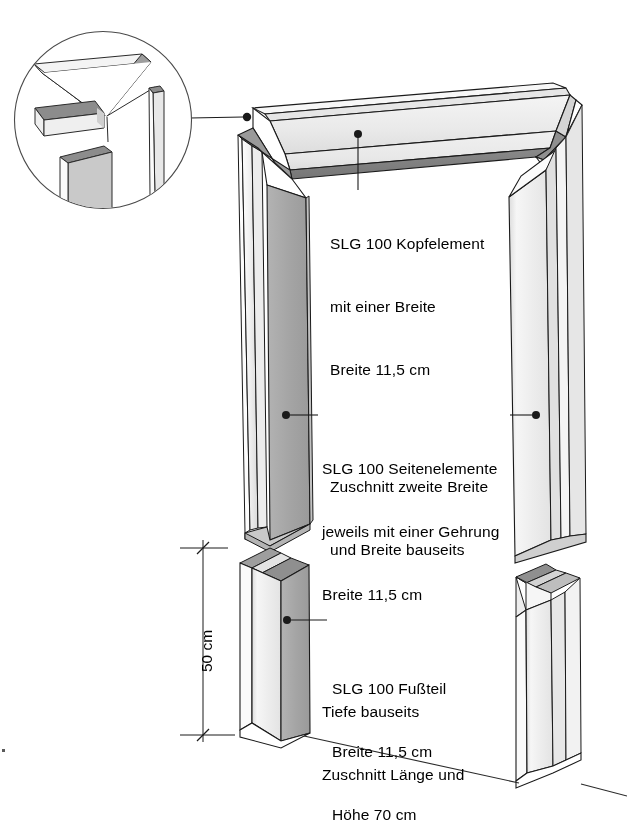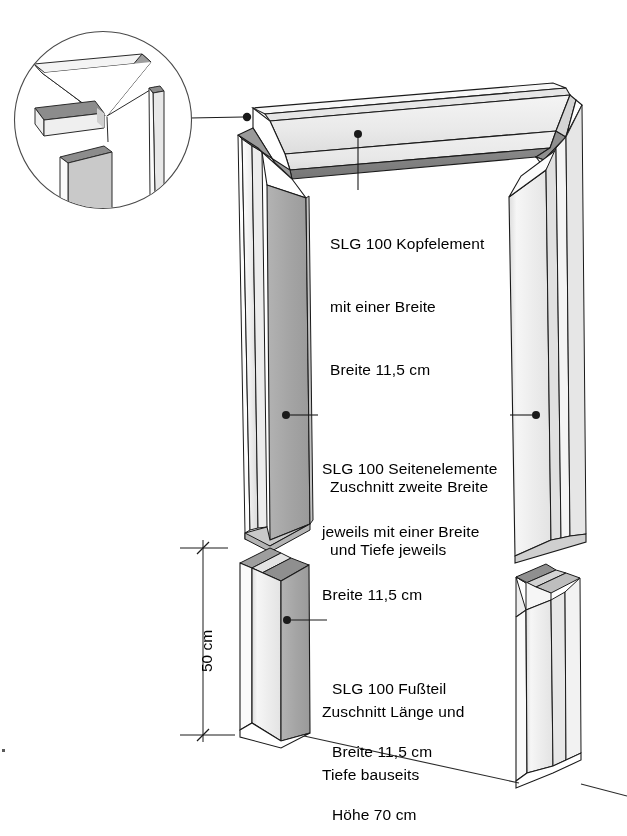--- a/index.html
+++ b/index.html
@@ -245,30 +245,30 @@
       <circle cx="287" cy="620" r="4" fill="#1a1a1a"></circle>
     </g>
   </svg>
 
   <div class="anno" style="left:330px; top:191px;">
     <div class="para">SLG 100 Kopfelement</div>
     <div class="para">mit einer Breite</div>
     <div class="para">Breite 11,5 cm</div>
     <div class="gap"></div>
     <div class="para">Zuschnitt zweite Breite</div>
-    <div class="para">und Tiefe jeweils</div>
+    <div class="para">und Breite bauseits</div>
   </div>
 
   <div class="anno" style="left:322px; top:416px;">
     <div class="para">SLG 100 Seitenelemente</div>
-    <div class="para">jeweils mit einer Breite</div>
+    <div class="para">jeweils mit einer Gehrung</div>
     <div class="para">Breite 11,5 cm</div>
     <div class="gap"></div>
+    <div class="para">Tiefe bauseits</div>
     <div class="para">Zuschnitt Länge und</div>
-    <div class="para">Tiefe bauseits</div>
   </div>
 
   <div class="anno" style="left:332px; top:636px;">
     <div class="para">SLG 100 Fußteil</div>
     <div class="para">Breite 11,5 cm</div>
     <div class="para">Höhe 70 cm</div>
   </div>
 
   <div class="dimlabel" style="left:198px; top:672px;">50 cm</div>
 

